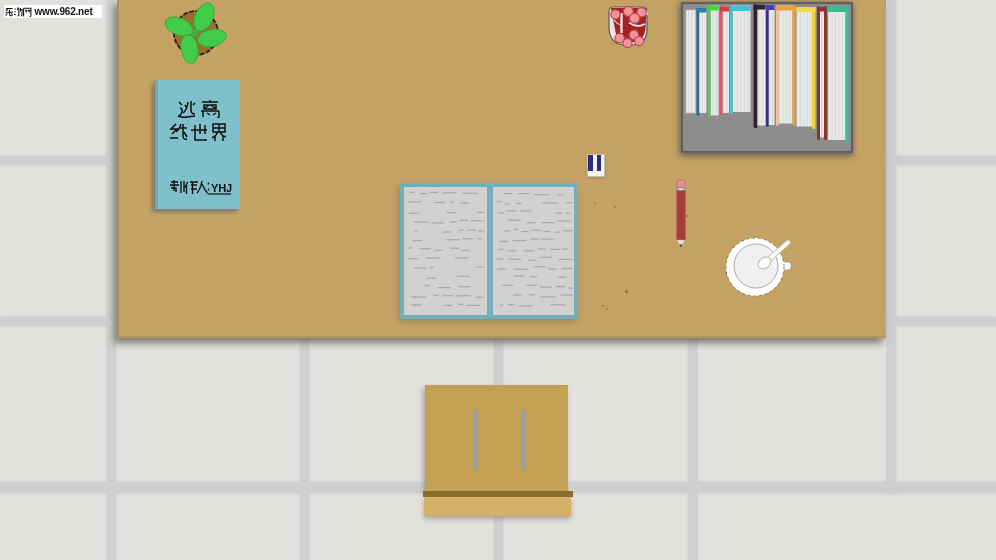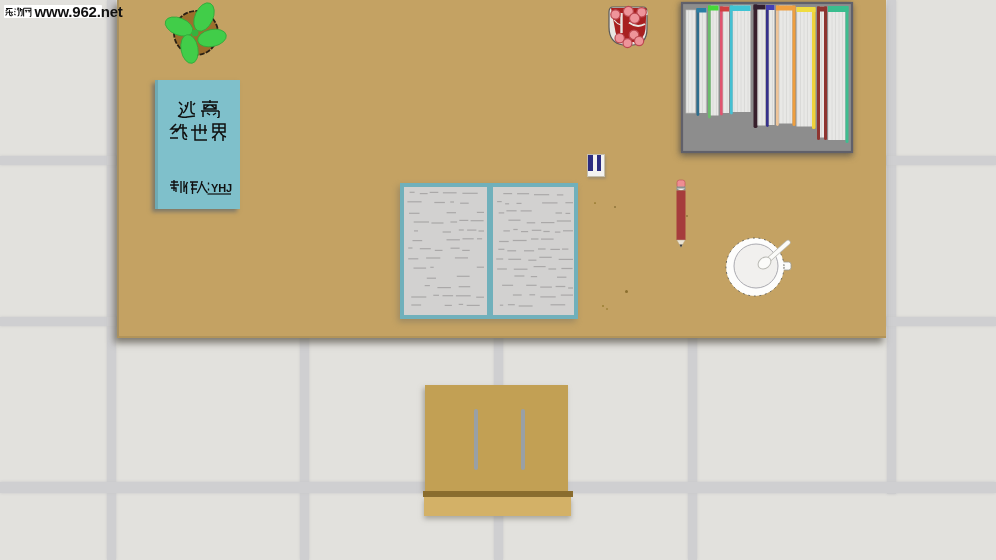--- a/index.html
+++ b/index.html
@@ -327,13 +327,13 @@
 </svg>
 
 <div class="abs" style="left:3.5px;top:5px;width:98px;height:12.5px;background:#ffffff;border-radius:1px;"></div>
 <svg class="abs" style="left:5px;top:6.5px;" width="27" height="10" viewBox="0 0 27 10">
   <g stroke="#111" stroke-width="1.05" fill="none">
     <path d="M1,1.5 h6.5 M3.2,1.5 l-2.4,2.3 M4.5,2.8 v4.4 q0,1.6 2.4,1.6 M0.6,5.2 h7.4 M2.2,6.3 l-1.6,2.2 M6.2,6.3 l1.6,2.2"></path>
     <path d="M9.7,1.6 l0.9,0.9 M9.4,4.2 l0.9,0.9 M9.3,6.8 l1.2,1.4 M12.2,1.2 h2.2 M13.2,0.5 v1.4 M11.9,2.8 h2 v4.6 q0,1.6 -1.4,1.6 M15.5,1 v3.6 M15.5,2.5 h1.6 v5 q0,1.4 -1.4,1.4 M14.2,5.2 l-0.6,3.4"></path>
     <path d="M18.6,1.2 h7.3 v7.6 q0,0.8 -1.2,0.8 M18.6,1.2 v8.4 M20.3,3 l1.4,2.3 M22.3,3 l-1.6,2.3 M23.2,3 l1.4,2.3 M25.2,3 l-1.6,2.3"></path>
   </g>
 </svg>
-<div class="abs" style="left:34.5px;top:4.5px;font-size:15px;line-height:13px;font-weight:bold;color:#111;letter-spacing:-0.2px;font-family:'Liberation Sans',sans-serif;">www.962.net</div>
+<div class="abs" style="left:34.5px;top:4.5px;font-size:10px;line-height:13px;font-weight:bold;color:#111;letter-spacing:-0.2px;font-family:'Liberation Sans',sans-serif;">www.962.net</div>
 
 </body></html>

